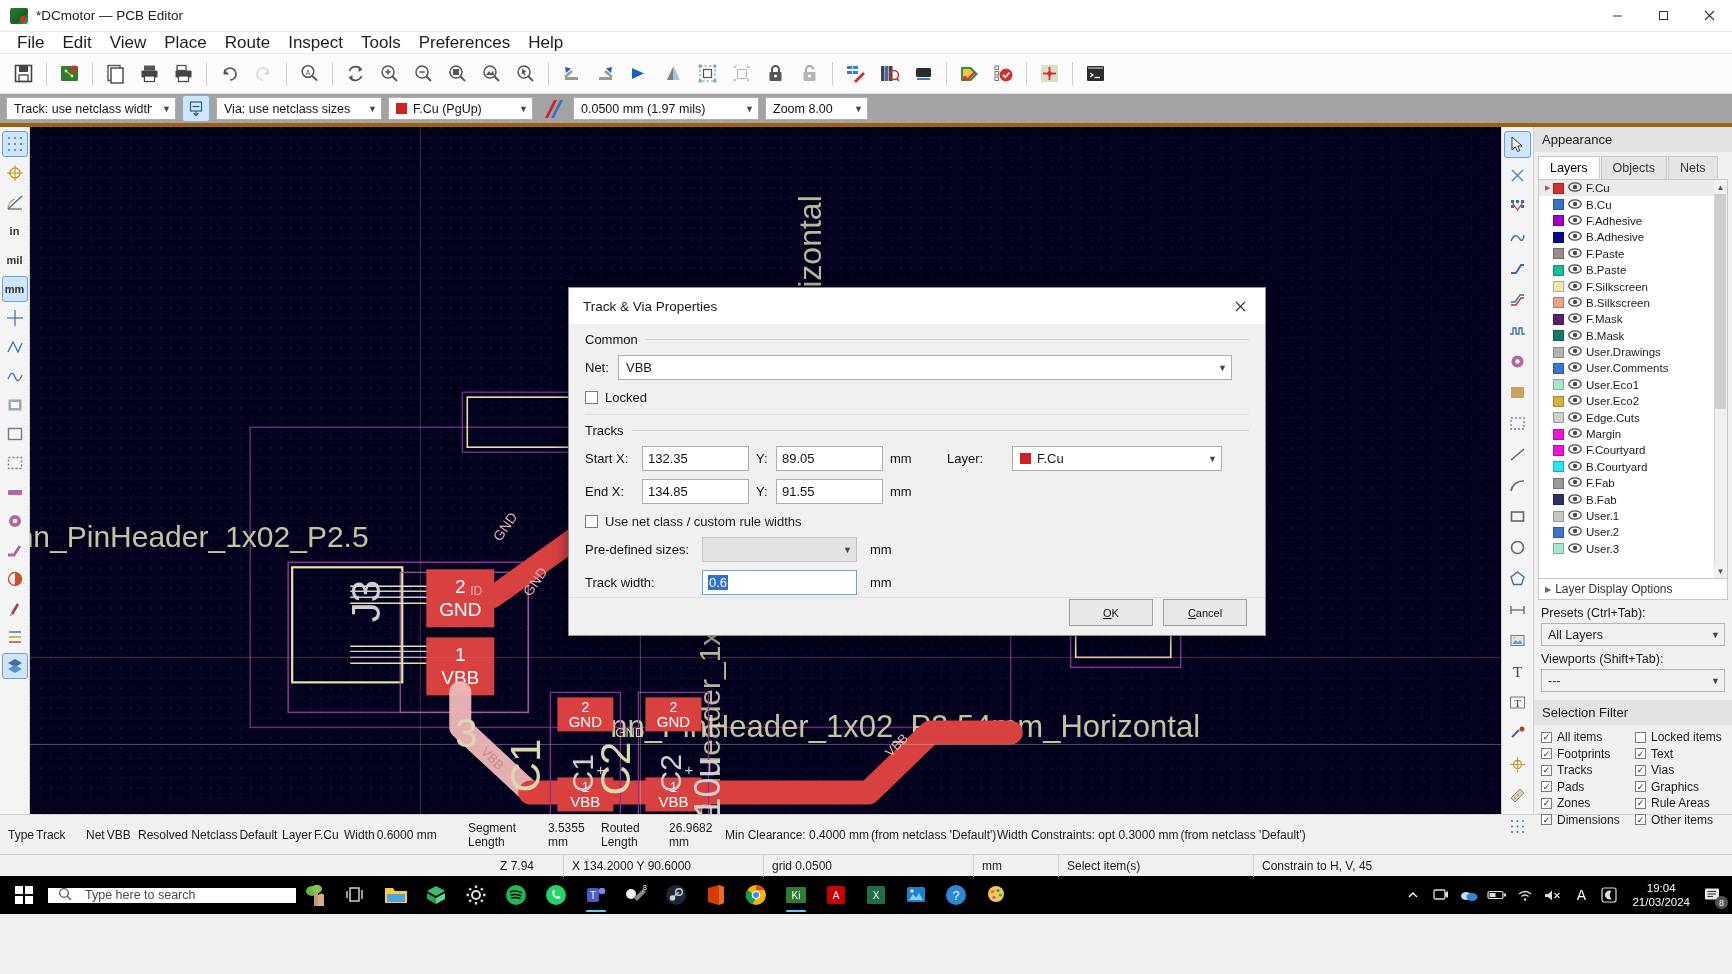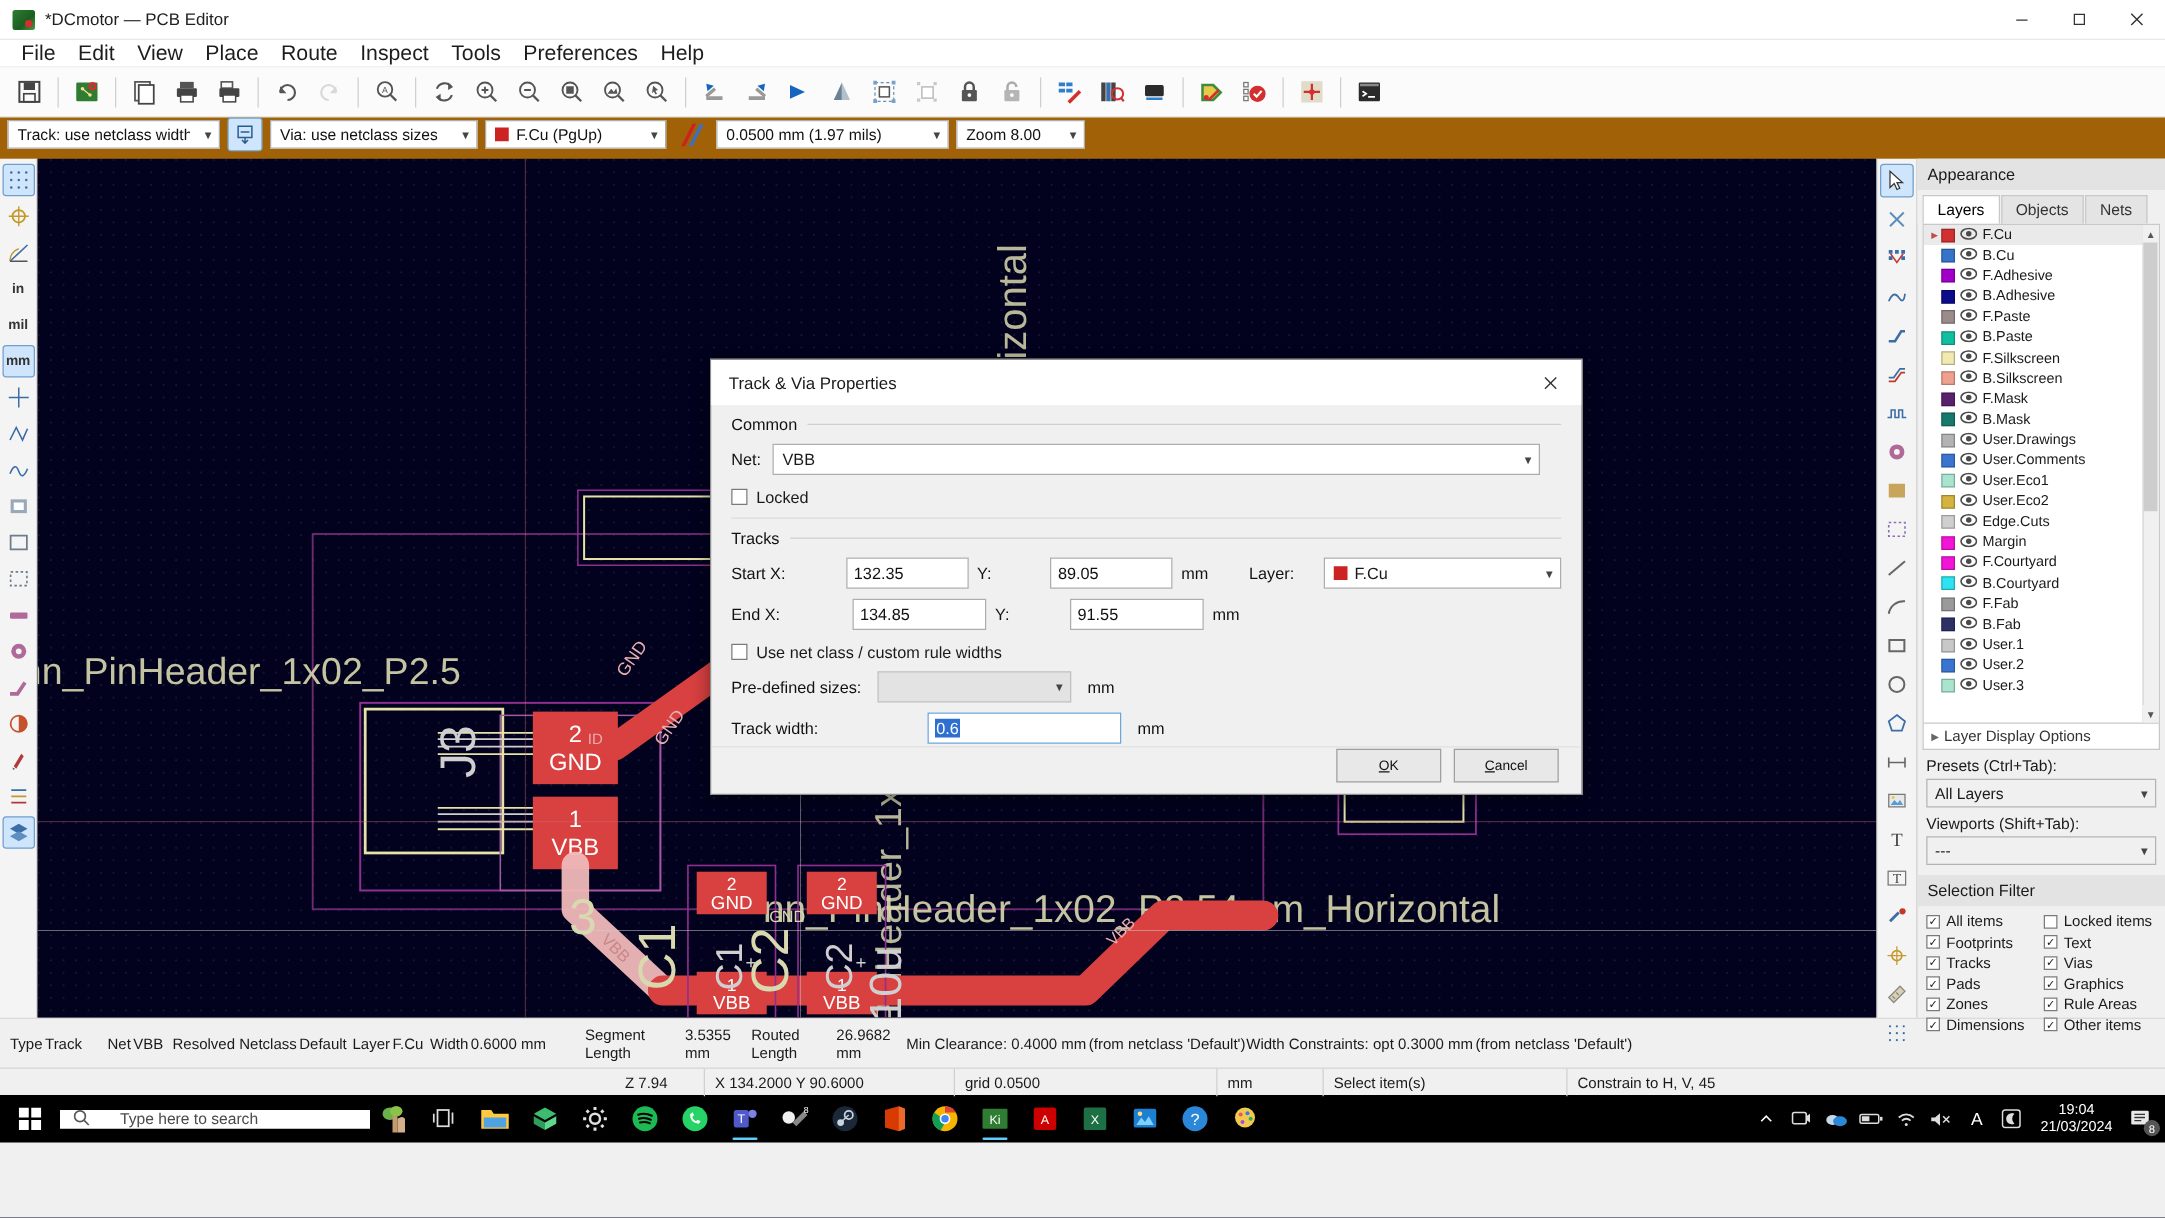--- a/index.html
+++ b/index.html
@@ -43,22 +43,22 @@
   }
   .tb {
     width:33px;height:33px; display:flex; align-items:center; justify-content:center;
     border-radius:3px; flex:none;
   }
   .tb svg{ display:block; }
   .tb.disabled{ opacity:.35; }
   .tbsep { width:1px;height:24px;background:#cfcfcf;margin:0 5px; flex:none;}
   
   #optbar {
-    height:33px; background:#a16207; display:flex; align-items:center;
-    padding-left:6px; gap:6px; border-bottom:6px solid #a16207;
+    height:33px; background:#a3a3a3; display:flex; align-items:center;
+    padding-left:6px; gap:6px; border-bottom:4px solid #a16207;
   }
   .combo {
     height:23px; background:#fff; border:1px solid #adadad;
     display:flex; align-items:center; padding:0 4px 0 7px;
     font-size:12.5px; color:#111; position:relative;
   }
   .combo .cv{ white-space:nowrap; overflow:hidden; }
   .combo .arr{ margin-left:auto; padding-left:10px; color:#444; font-size:9px;}
   .swatch{ width:11px;height:11px;margin-right:6px; flex:none; }
   .ob-btn{
@@ -142,21 +142,21 @@
   .cbseg{ border-right:1px solid #d0d0d0; height:22px; display:flex;
           align-items:center; padding:0 8px; white-space:nowrap;}
   
   #taskbar{
     height:38px; background:#000000; display:flex; align-items:center;
     color:#fff; font-size:12.5px;
   }
   #startbtn{ width:48px;height:38px; display:flex;align-items:center;justify-content:center;}
   #searchbox{
     width:248px;height:15px;background:#ffffff;display:flex;align-items:center;
-    gap:24px; padding-left:10px; color:#4a4a4a; font-size:12.5px;
+    gap:13px; padding-left:10px; color:#4a4a4a; font-size:12.5px;
   }
   .tbapp{ width:40px;height:38px; display:flex;align-items:center;justify-content:center; position:relative;}
   .tbapp.run::after{content:"";position:absolute;bottom:2px;left:50%;transform:translateX(-50%);
      width:20px;height:2.5px;background:#60cdff;border-radius:2px;}
   #tray{ margin-left:auto; display:flex; align-items:center; gap:2px; padding-right:6px;}
   .trayi{ width:26px;height:38px;display:flex;align-items:center;justify-content:center;font-size:13px;}
   #clock{ display:flex;flex-direction:column;align-items:center;justify-content:center;
           font-size:11.5px; line-height:14px; padding:0 8px;}
   
   #dialog{
@@ -170,21 +170,21 @@
   #dlg-close{ margin-left:auto; width:42px;height:36px; display:flex;
               align-items:center;justify-content:center; font-size:15px; color:#333;}
   #dlg-body{ padding:8px 16px 0 16px; flex:1; }
   .grp{ margin-bottom:2px; }
   .grp-lbl{ font-size:13px; color:#111; display:flex; align-items:center; gap:8px;}
   .grp-lbl::after{ content:""; flex:1; height:1px; background:#d0d0d0;}
   .fld-row{ display:flex; align-items:center; gap:7px; margin-top:8px;}
   .lbl{ font-size:13px; color:#111;}
   .txtin{
     height:25px; background:#fff; border:1px solid #adadad; padding:0 5px;
-    font-size:13px; color:#111; display:flex; align-items:center;margin-left:40px;
+    font-size:13px; color:#111; display:flex; align-items:center;
   }
   .txtin.focus{ border:1px solid #6ca5d8; }
   .selhl{ background:#2f6fd0; color:#fff; padding:0 1px;}
   .dcombo{
     height:25px; background:#fff; border:1px solid #adadad;
     display:flex;align-items:center; padding:0 4px 0 7px; font-size:13px;
   }
   .dcombo.grey{ background:#e3e3e3; border:1px solid #c2c2c2;}
   .dcombo .arr{ margin-left:auto; padding-left:8px; font-size:9px; color:#444;}
   .dcb{ display:flex; align-items:center; gap:7px; font-size:13px; margin-top:10px;}

